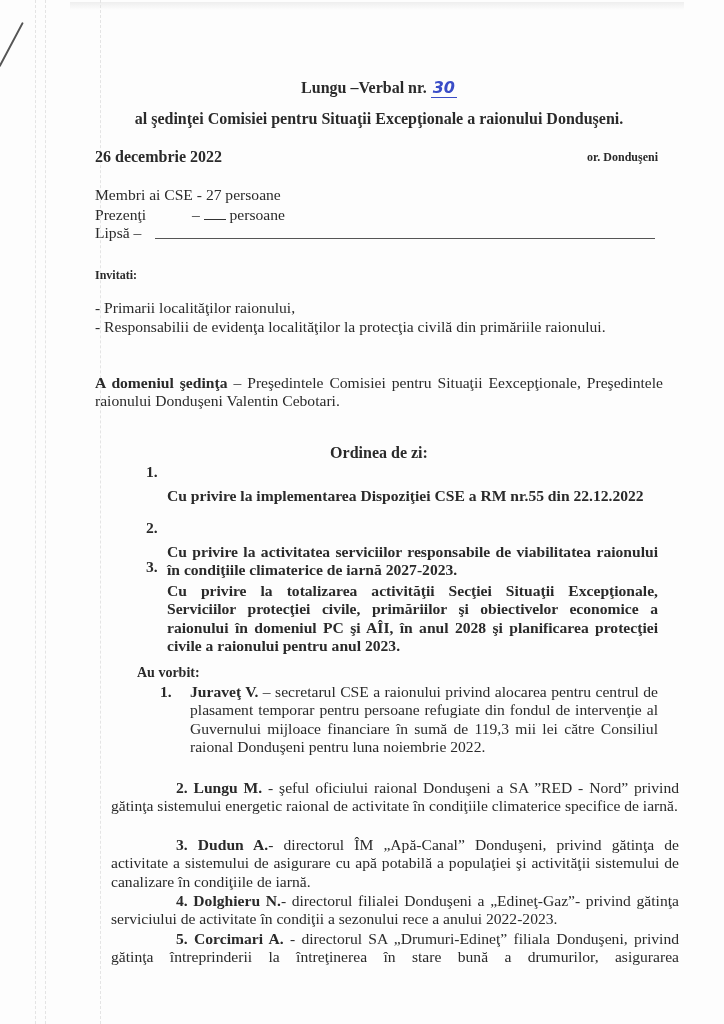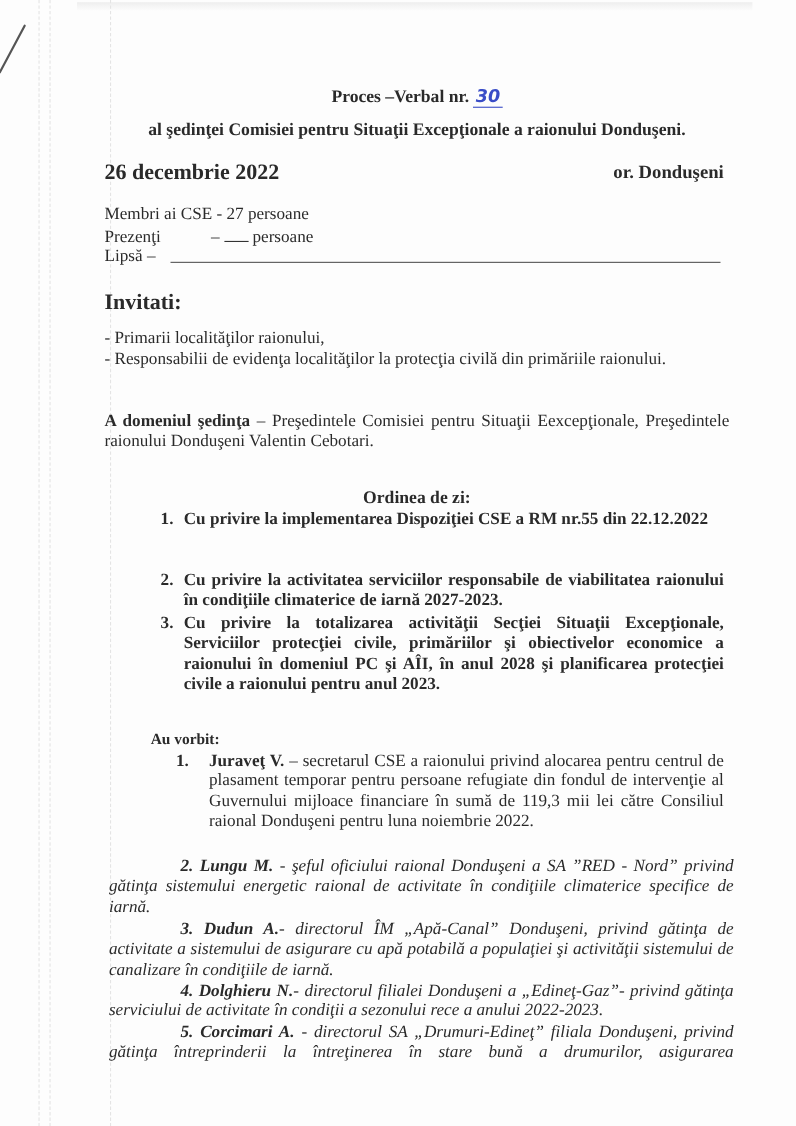--- a/index.html
+++ b/index.html
@@ -16,62 +16,62 @@
   .page { position: absolute; left: 95px; top: 0; width: 568px; font-size: 15.6px; line-height: 18.4px; }
   .abs { position: absolute; }
   b, .b { font-weight: bold; }
   .title { left: 0; right: 0; text-align: center; font-weight: bold; font-size: 16px; }
   .hand { font-family: "DejaVu Sans", sans-serif; font-style: italic; color: #3a4dc7; font-size: 16px; border-bottom: 1px solid #3a4dc7; padding: 0 2px; }
   .just { text-align: justify; text-align-last: left; }
   .blank { display: inline-block; width: 22px; border-bottom: 1px solid #333; height: 14px; vertical-align: baseline; }
   .lipsa-line { position: absolute; left: 60px; width: 500px; top: 14px; border-bottom: 1px solid #555; }
   .agenda-item { position: absolute; left: 51px; width: 512px; font-weight: bold; }
   .agenda-item .num { position: absolute; left: 0; }
-  .agenda-item .txt { margin-left: 21px; display: block; }
+  .agenda-item .txt { margin-left: 21px; display: block; margin-top: 24px; }
   .speaker1 { position: absolute; left: 65px; width: 498px; }
   .speaker1 .num { position: absolute; left: 0; font-weight: bold; }
   .speaker1 .txt { margin-left: 30px; display: block; }
-  .para { position: absolute; left: 4px; width: 568px; font-style: italic; }
+  .para { position: absolute; left: 16px; width: 568px; }
   .indent { display: inline-block; width: 65px; }
 </style>
 </head>
 <body>
 
 <div class="top-shade"></div>
 <div class="scan-line" style="left:35px"></div>
 <div class="scan-line" style="left:45px"></div>
 <div class="scan-line" style="left:100px"></div>
 <div class="mark"></div>
 
 <div class="page">
 
   <div class="abs title" style="top:79px">
-    <span>Proces –Verbal nr.</span>
+    <span>Lungu –Verbal nr.</span>
     <span class="hand">30</span>
   </div>
 
   <div class="abs title" style="top:110px">al şedinţei Comisiei pentru Situaţii Excepţionale a raionului Donduşeni.</div>
 
-  <div class="abs b" style="top:148px; left:0; font-size:20px">26 decembrie 2022</div>
-  <div class="abs b" style="top:148px; right:5px; font-size:17px">or. Donduşeni</div>
+  <div class="abs b" style="top:148px; left:0; font-size:16px">26 decembrie 2022</div>
+  <div class="abs b" style="top:148px; right:5px; font-size:12px">or. Donduşeni</div>
 
   <div class="abs" style="top:186px; left:0">Membri ai CSE - 27 persoane</div>
   <div class="abs" style="top:205px; left:0">
     <span>Prezenţi</span>
     <span style="display:inline-block; width:38px"></span>
     <span>–</span>
     <span class="blank"></span>
     <span>persoane</span>
   </div>
   <div class="abs" style="top:224px; left:0; width:568px; height:20px">
     <span>Lipsă –</span>
     <span class="lipsa-line"></span>
   </div>
 
-  <div class="abs b" style="top:266px; left:0; font-size:20px">Invitati:</div>
+  <div class="abs b" style="top:266px; left:0; font-size:12px">Invitati:</div>
   <div class="abs" style="top:299px; left:0">-  Primarii localităţilor raionului,</div>
   <div class="abs just" style="top:318px; left:0; width:568px">- Responsabilii de evidenţa localităţilor la protecţia civilă  din primăriile raionului.</div>
 
   <div class="abs just" style="top:374px; left:0; width:568px">
     <b>A domeniul şedinţa</b><span> – Preşedintele Comisiei pentru Situaţii Eexcepţionale, Preşedintele raionului Donduşeni Valentin Cebotari.</span>
   </div>
 
   <div class="abs title" style="top:444px">Ordinea de zi:</div>
 
   <div class="agenda-item" style="top:463px">

